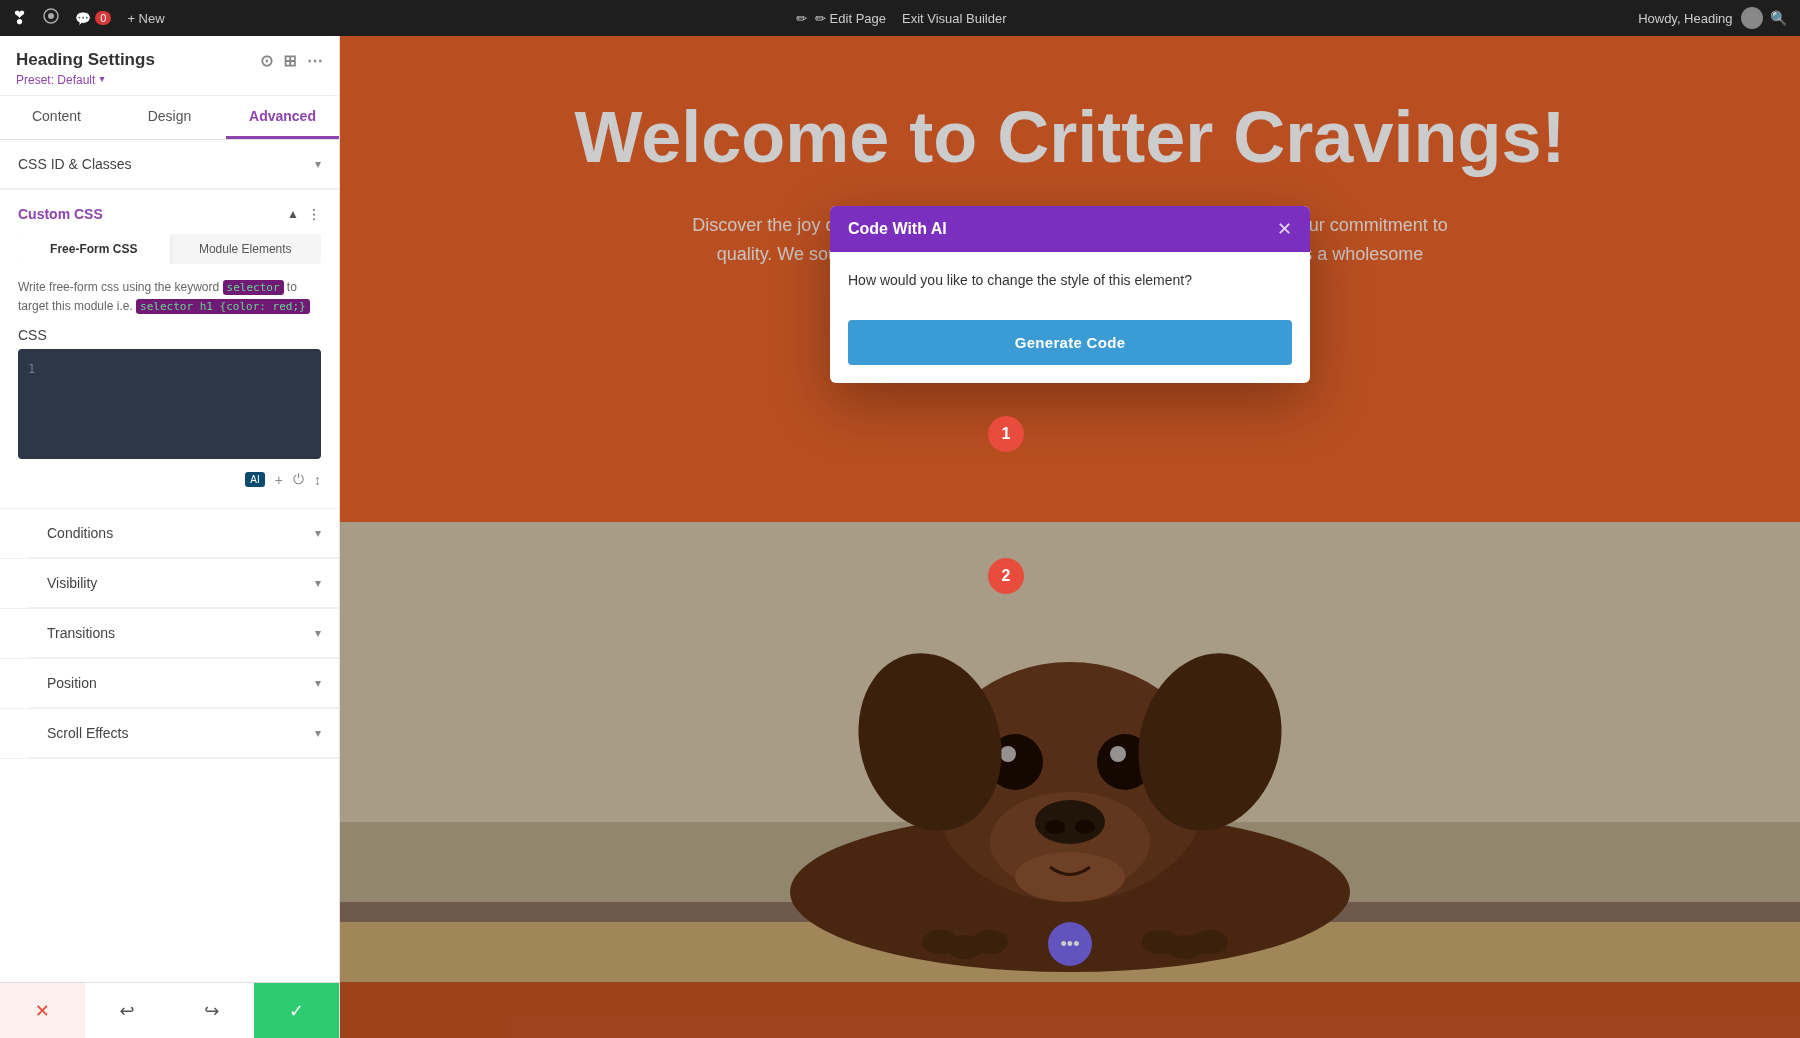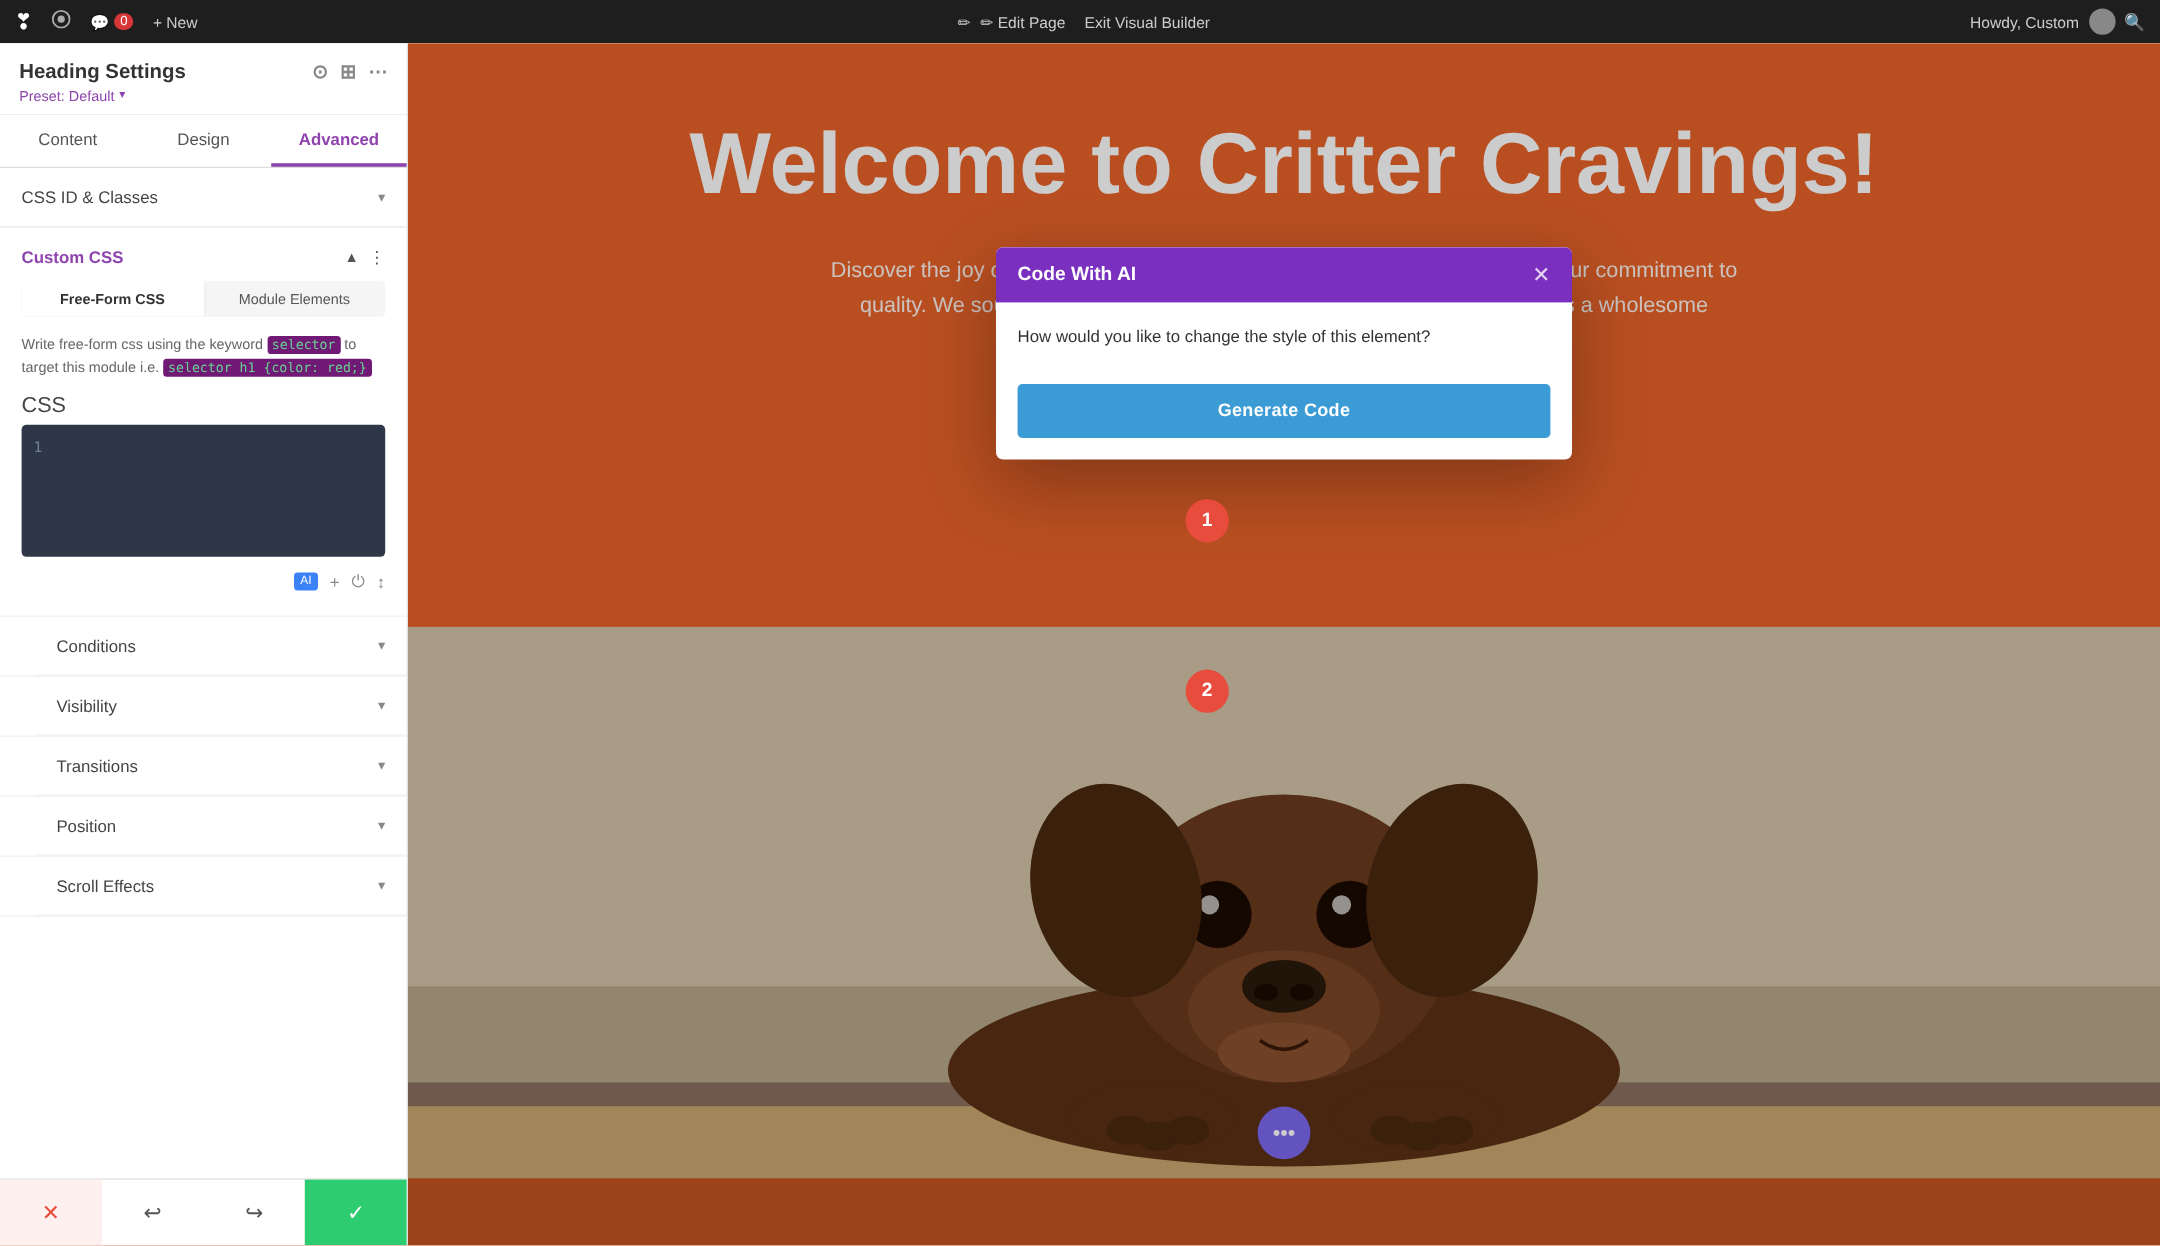--- a/index.html
+++ b/index.html
@@ -140,40 +140,40 @@
     .css-keyword {
       background: #701a75;
       color: #68d391;
       padding: 1px 4px;
       border-radius: 3px;
       font-family: monospace;
       font-size: 11px;
     }
 
     
-    .css-label { font-size: 18px; color: #444; margin-bottom: 6px; font-weight: 500; }
+    .css-label { font-size: 14px; color: #444; margin-bottom: 6px; font-weight: 500; }
     .css-editor {
       background: #2d3748;
       border-radius: 4px;
       padding: 10px;
       min-height: 110px;
       position: relative;
       margin-bottom: 8px;
     }
     .css-line-num { color: #718096; font-size: 12px; font-family: monospace; }
     .css-editor-toolbar {
       display: flex;
       justify-content: flex-end;
       gap: 10px;
       padding: 4px 0;
       align-items: center;
     }
     .css-tool-icon { color: #888; font-size: 14px; cursor: pointer; }
     .ai-badge {
-      background: #3b82f6;
+      background: #0c4a6e;
       color: #fff;
       font-size: 10px;
       font-weight: 400;
       padding: 2px 5px;
       border-radius: 3px;
       cursor: pointer;
     }
 
     
     .collapsible-section { border-bottom: 1px solid #f0f0f0; padding-left: 29px; }
@@ -374,21 +374,21 @@
   <div class="admin-bar-center">
     <div class="admin-btn">
       <span>✏</span>
       <span style="margin-left:4px;">✏ Edit Page</span>
     </div>
     <div class="exit-btn">
       <span>Exit Visual Builder</span>
     </div>
   </div>
   <div class="admin-bar-right">
-    <span class="howdy">Howdy, Custom</span>
+    <span class="howdy">Howdy, Heading</span>
     <span class="avatar-circle"></span>
     <span class="search-icon-admin">🔍</span>
   </div>
 </div>
 
 <div class="main-layout">
 
   <div class="sidebar">
     <div class="sidebar-header">
       <div class="heading-settings-title">

